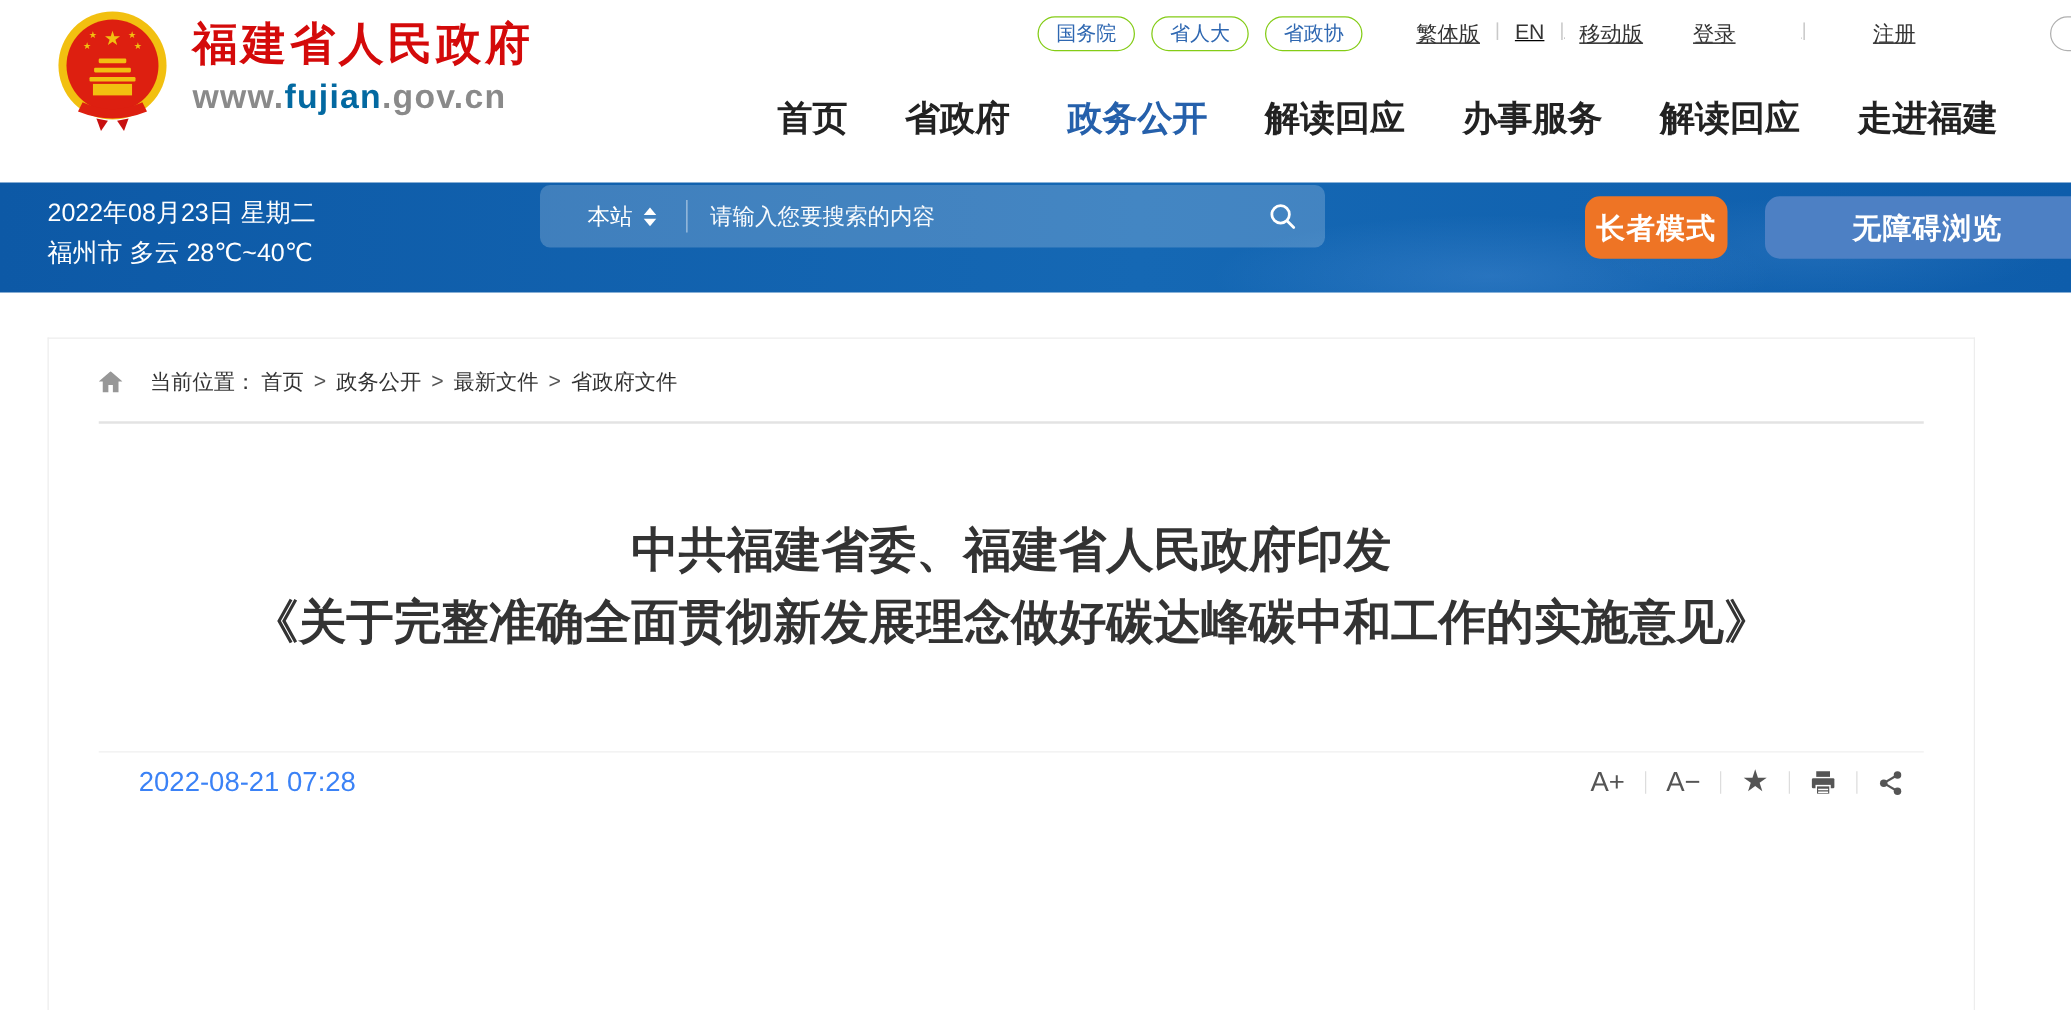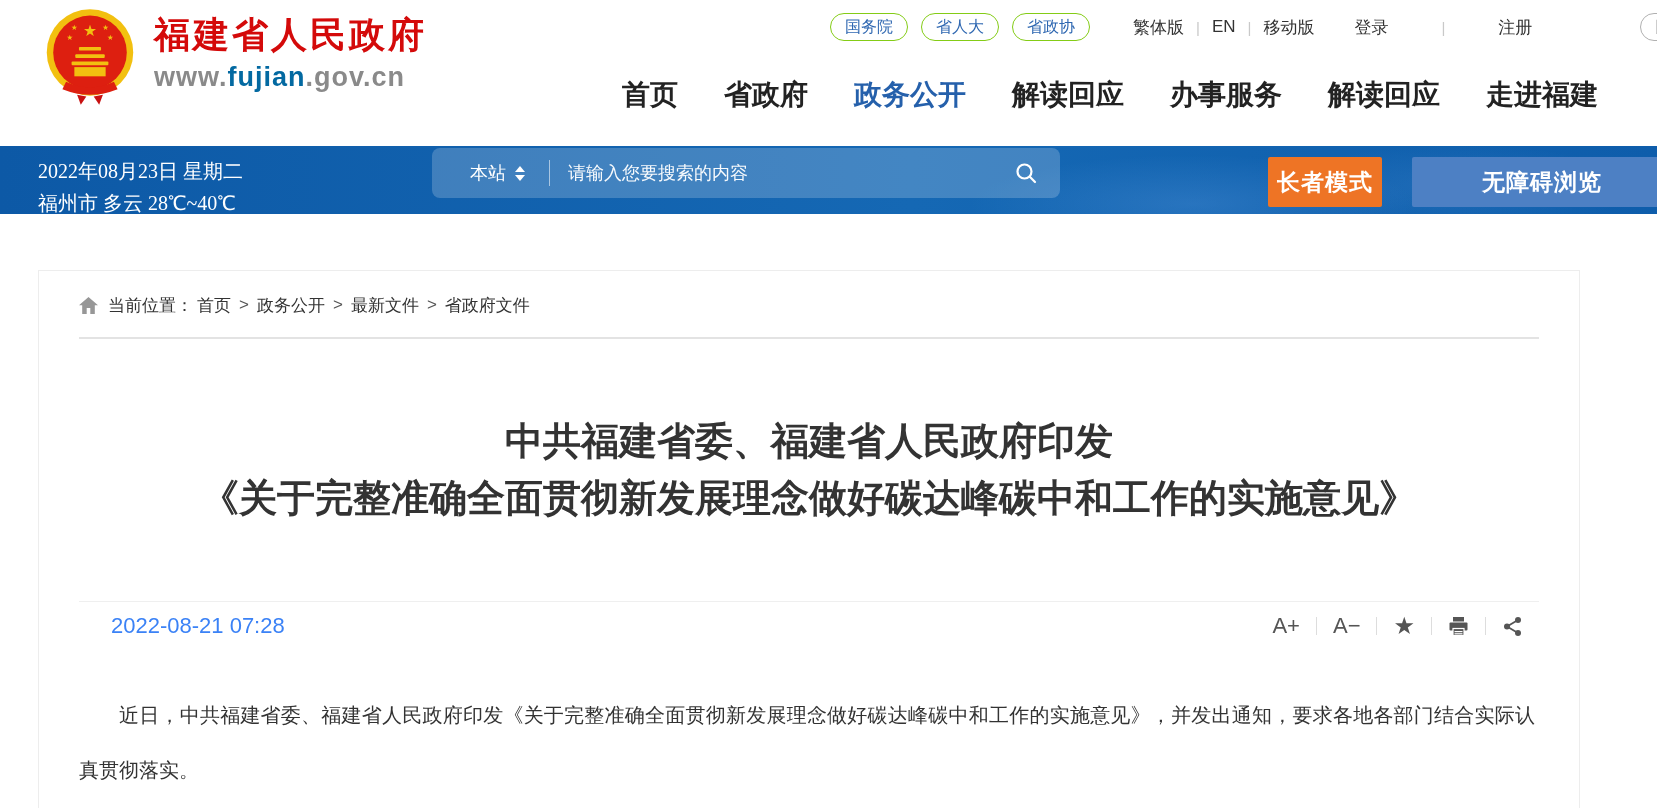--- a/index.html
+++ b/index.html
@@ -13,59 +13,58 @@
   .emblem { width:92px; height:98px; }
   .logo-text { margin-left:18px; padding-top:8px; }
   .site-name { font-size:36px; font-weight:bold; color:#d40a0a; letter-spacing:3px; line-height:1.1; font-family:"Liberation Serif","DejaVu Serif",serif; }
   .site-url { margin-top:6px; font-size:27px; font-weight:bold; color:#8a8a8a; letter-spacing:1px; }
   .site-url .domain { color:#0369a1; }
 
   .top-links { position:absolute; left:830px; top:13px; display:flex; align-items:center; white-space:nowrap; }
   .pill { display:inline-flex; align-items:center; justify-content:center; height:28px; padding:0 14px; border-radius:15px; font-size:16px; text-decoration:none; }
   .pill.blue { border:1px solid #84cc16; color:#2e67b1; margin-right:13px; }
   .pill.gray { border:1px solid #b0b0b0; color:#555; margin-left:108px; }
-  .lang-group, .auth-group { display:flex; align-items:center; }
+  .lang-group, .auth-group { display:flex; align-items:flex-start;text-decoration:underline; }
   .lang-group { margin-left:30px; }
   .auth-group { margin-left:40px;gap:41px; }
   .txt-link { color:#333; font-size:17px; text-decoration:none; }
   .tsep { color:#c9c9c9; font-size:15px; margin:0 12px; }
 
   .main-nav { position:absolute; left:622px; top:72px; display:flex; gap:46px; white-space:nowrap; }
   .main-nav a { font-size:28px; font-weight:bold; color:#222; text-decoration:none; line-height:46px; }
   .main-nav a.active { color:#2560ab; }
 
   
-  .banner { position:absolute; left:0; top:146px; width:100%; height:68px;
+  .banner { position:absolute; left:0; top:146px; width:100%; height:88px;
     background:
       radial-gradient(ellipse 320px 70px at 72% 85%, rgba(140,190,255,0.18), transparent 70%),
       radial-gradient(ellipse 260px 60px at 88% 60%, rgba(140,190,255,0.12), transparent 70%),
       linear-gradient(90deg,#0d59a6 0%,#1568b4 55%,#0e5dab 100%);
-    font-family: Liberation Serif, serif;
   }
   .banner-date { position:absolute; left:38px; top:9px; color:#fff; }
   .banner-date div { font-size:20px; line-height:32px; }
   .search-box { position:absolute; left:432px; top:2px; width:628px; height:50px; background:rgba(255,255,255,0.2); border-radius:8px; display:flex; align-items:center;justify-content:center; }
   .scope { display:flex; align-items:center; margin-left:38px; cursor:pointer; }
   .scope-label { color:#fff; font-size:18px; }
   .scope-arrows { display:flex; flex-direction:column; margin-left:9px; gap:3px; }
   .tri-up { width:0; height:0; border-left:5px solid transparent; border-right:5px solid transparent; border-bottom:6px solid #fff; }
   .tri-down { width:0; height:0; border-left:5px solid transparent; border-right:5px solid transparent; border-top:6px solid #fff; }
   .scope-sep { width:1px; height:26px; background:rgba(255,255,255,0.55); margin:0 18px 0 24px; }
   .search-input { flex:1; background:transparent; border:none; outline:none; color:#fff; font-size:18px; font-family:inherit; }
   .search-input::placeholder { color:rgba(255,255,255,0.96); opacity:1; }
   .search-btn { background:transparent; border:none; margin-right:22px; cursor:pointer; display:flex; }
-  .banner-btn { position:absolute; top:11px; height:50px; border:none; border-radius:2px; color:#fff; font-size:23px; font-weight:bold; font-family:inherit; display:flex; align-items:center; justify-content:center; cursor:pointer; letter-spacing:1px; }
+  .banner-btn { position:absolute; top:11px; height:50px; border:none; border-radius:12px; color:#fff; font-size:23px; font-weight:bold; font-family:inherit; display:flex; align-items:center; justify-content:center; cursor:pointer; letter-spacing:1px; }
   .elder-btn { left:1268px; width:114px; background:#ee7425; }
   .access-btn { left:1412px; width:260px; background:#4d80c4; }
 
   
   .card { position:absolute; left:38px; top:270px; width:1542px; height:538px; background:#fff; border:1px solid #ededed; border-bottom:none; padding:22px 40px 0 40px; }
   .breadcrumb { display:flex; align-items:center; font-size:17px; color:#333; height:24px; }
   .bc-home { display:flex; margin-right:10px; }
-  .bc-prefix { margin-right:4px; }
+  .bc-prefix { margin-right:4px;margin-left:12px; }
   .crumb { color:#333; text-decoration:none; }
   .crumb-sep { color:#555; margin:0 8px; }
   .bc-divider { margin-top:20px; border-bottom:2px solid #e3e3e3; }
 
   .article-title { margin-top:74px; text-align:center; }
   .article-title div { font-size:38px; font-weight:bold; color:#333; line-height:57px; }
 
   .meta-divider { margin-top:74px; border-bottom:1px solid #efefef; }
   .meta-row { margin-top:8px; height:32px; display:flex; align-items:center; justify-content:space-between; }
   .pub-time { font-size:22px; color:#3b82f6;margin-left:32px; }
@@ -219,18 +218,15 @@
             <line x1="5" y1="10.5" x2="16" y2="4" stroke="#555" stroke-width="1.8"></line>
             <line x1="5" y1="10.5" x2="16" y2="17" stroke="#555" stroke-width="1.8"></line>
             <circle cx="16" cy="4" r="3" fill="#555"></circle>
             <circle cx="5" cy="10.5" r="3" fill="#555"></circle>
             <circle cx="16" cy="17" r="3" fill="#555"></circle>
           </svg>
         </button>
       </span>
     </div>
 
-    <div class="article-body">
-      <p>近日，中共福建省委、福建省人民政府印发《关于完整准确全面贯彻新发展理念做好碳达峰碳中和工作的实施意见》，并发出通知，要求各地各部门结合实际认真贯彻落实。</p>
-    </div>
 
   </main>
 </div>
 
 </body></html>

